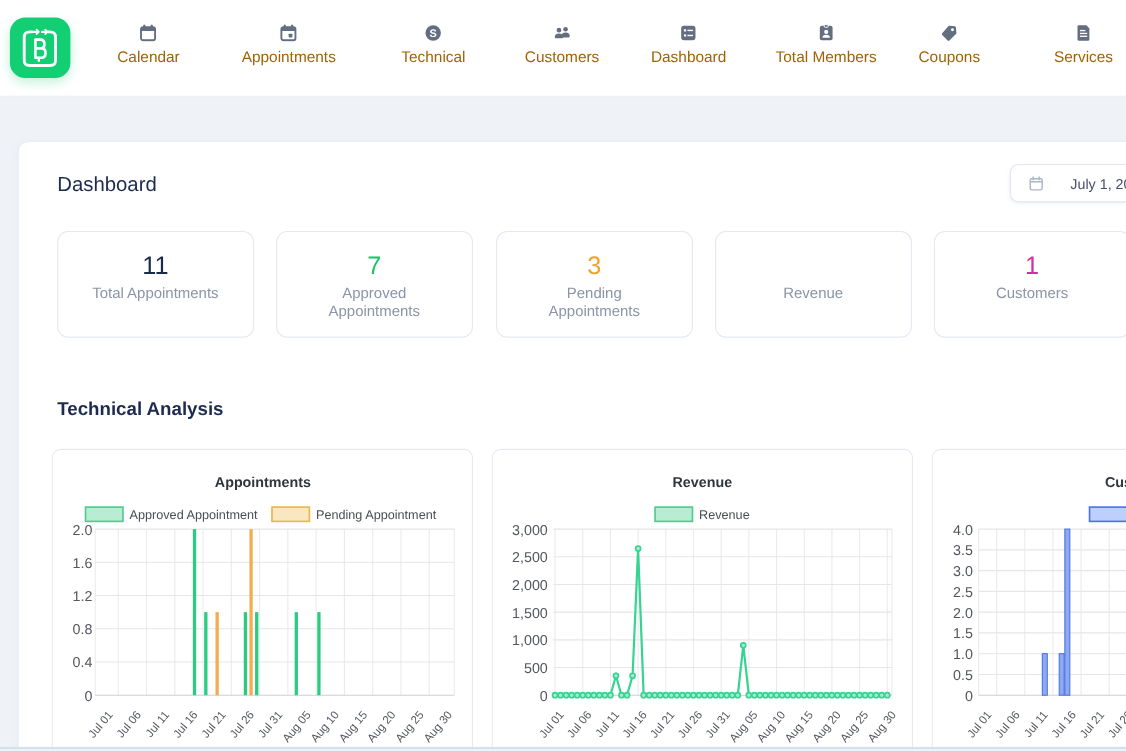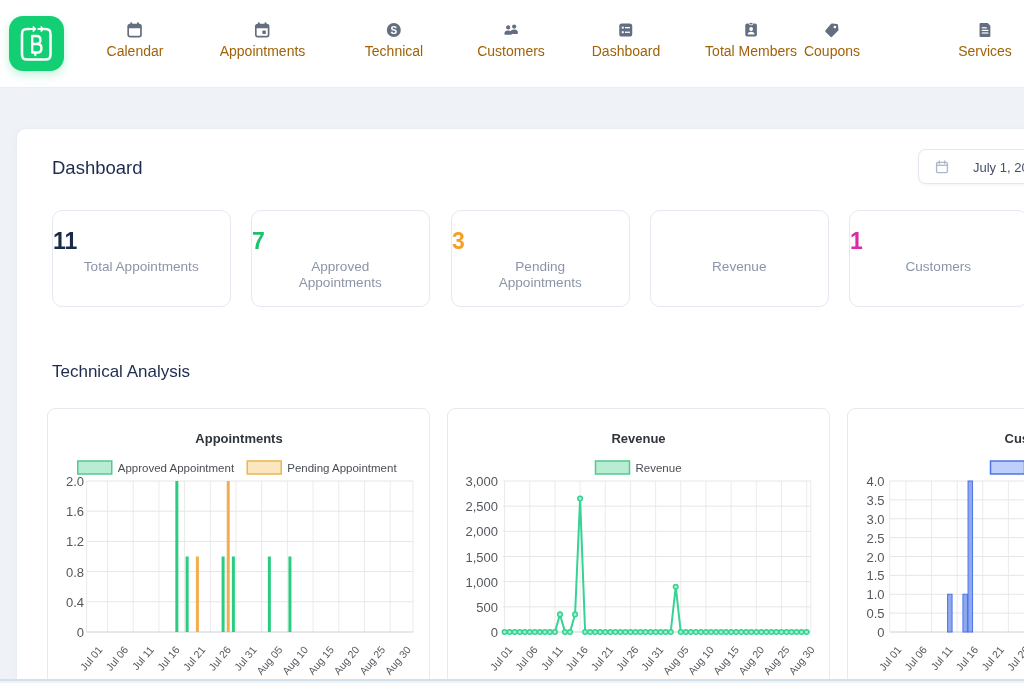--- a/index.html
+++ b/index.html
@@ -4,26 +4,26 @@
 * { margin:0; padding:0; box-sizing:border-box; }
 html,body { width:1024px; height:683px; overflow:hidden; font-family:"Liberation Sans",sans-serif; background:#eff3f8; }
 #header { position:absolute; left:0; top:0; width:1024px; height:88px; background:#fff; border-bottom:1px solid #e9edf2; }
 #logo { position:absolute; left:9px; top:16px; width:55px; height:55px; background:#13cf74; border-radius:14px; box-shadow:0 4px 10px rgba(19,207,116,.25); }
 #logo svg { position:absolute; left:0; top:0; }
 .nav { position:absolute; top:22px; transform:translateX(-50%); display:flex; flex-direction:column; align-items:center; }
 .nav svg { display:block; }
 .nav span { margin-top:5px; font-size:14px; color:#a16207; white-space:nowrap; }
 #card { position:absolute; left:16px; top:128px; width:1224px; height:600px; background:#fff; border:1px solid #e9edf4; border-radius:10px; box-shadow:0 2px 8px rgba(140,152,178,.07); }
 #h-dash { position:absolute; left:52px; top:157px; font-size:18.5px; font-weight:normal; color:#1d2b4f; line-height:22px; }
-#h-tech { position:absolute; left:52px; top:361px; font-size:17px; font-weight:normal; color:#1d2b4f; line-height:22px; }
+#h-tech { position:absolute; left:52px; top:361px; font-size:17px; font-weight:bold; color:#1d2b4f; line-height:22px; }
 #dateinput { position:absolute; left:918px; top:149px; width:292px; height:35px; background:#fff; border:1px solid #e2e7f0; border-radius:8px; box-shadow:0 1px 3px rgba(100,116,150,.08); }
 #dateinput svg { position:absolute; left:16px; top:10px; }
 #dateinput span { position:absolute; left:54px; top:10px; font-size:13px; color:#44506b; }
 .scard { position:absolute; top:210px; width:178.5px; height:97px; background:#fff; border:1px solid #e4e9f1; border-radius:10px; }
-.snum { position:absolute; top:16px; left:0; width:100%; text-align:left; font-size:23px; font-weight:bold; line-height:28px; }
+.snum { position:absolute; top:16px; left:0; width:100%; text-align:center; font-size:23px; font-weight:normal; line-height:28px; }
 .slab { position:absolute; top:48px; left:0; width:100%; text-align:center; font-size:13.6px; line-height:16px; color:#8b95a7; }
 .ccard { position:absolute; top:408px; width:383px; height:280px; background:#fff; border:1px solid #e6eaf0; border-radius:8px; }
 #strip1 { position:absolute; left:0; top:679px; width:1024px; height:2px; background:#d7dfe7; }
 #strip2 { position:absolute; left:0; top:681px; width:1024px; height:2px; background:#eaf3fa; }
 </style></head>
 <body>
 <div id="card"></div>
 <div id="header"></div>
 <div id="logo">
     <svg width="55" height="55" viewBox="0 0 55 55" fill="none">
@@ -83,21 +83,21 @@
   </div>
 <div class="nav" style="left:751px">
     <svg width="16" height="16" viewBox="0 0 16 16" fill="none">
       <rect x="2.2" y="1.4" width="11.6" height="13.2" rx="1.8" fill="#636e80"></rect>
       <rect x="6.2" y="0.4" width="3.6" height="2.4" rx="0.9" fill="#636e80" stroke="#fff" stroke-width="0.9"></rect>
       <circle cx="8" cy="7" r="1.9" fill="#fff"></circle>
       <path d="M4.6 12.4 q0-2.7 3.4-2.7 t3.4 2.7 Z" fill="#fff"></path>
     </svg>
     <span>Total Members</span>
   </div>
-<div class="nav" style="left:832px">
+<div class="nav" style="left:863px">
     <svg width="16" height="16" viewBox="0 0 16 16" fill="none">
       <path d="M7.1 1.8 q0.5-0.5 1.3-0.4 l4.6 0.5 q0.9 0.1 1 1 l0.5 4.6 q0.1 0.8-0.4 1.3 l-6 6 q-0.8 0.8-1.6 0 L1.6 9.9 q-0.8-0.8 0-1.6 Z" fill="#636e80"></path>
       <circle cx="10.9" cy="5" r="1.3" fill="#fff"></circle>
     </svg>
     <span>Coupons</span>
   </div>
 <div class="nav" style="left:985px">
     <svg width="16" height="16" viewBox="0 0 16 16" fill="none">
       <path d="M3.4 1 h7.2 l2.6 2.8 V14 a1 1 0 0 1 -1 1 H3.4 a1 1 0 0 1 -1-1 V2 a1 1 0 0 1 1-1 Z" fill="#636e80"></path>
       <rect x="4.6" y="5.2" width="5" height="1.2" fill="#fff"></rect>

